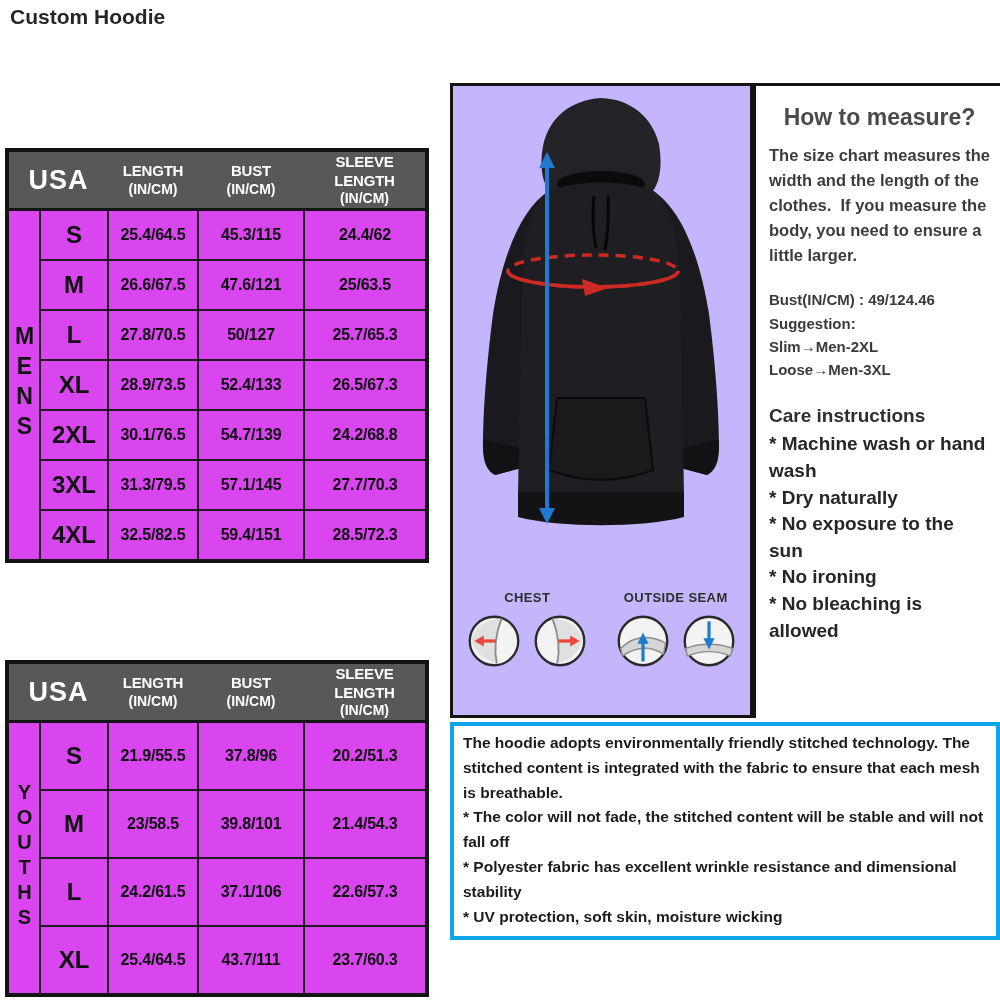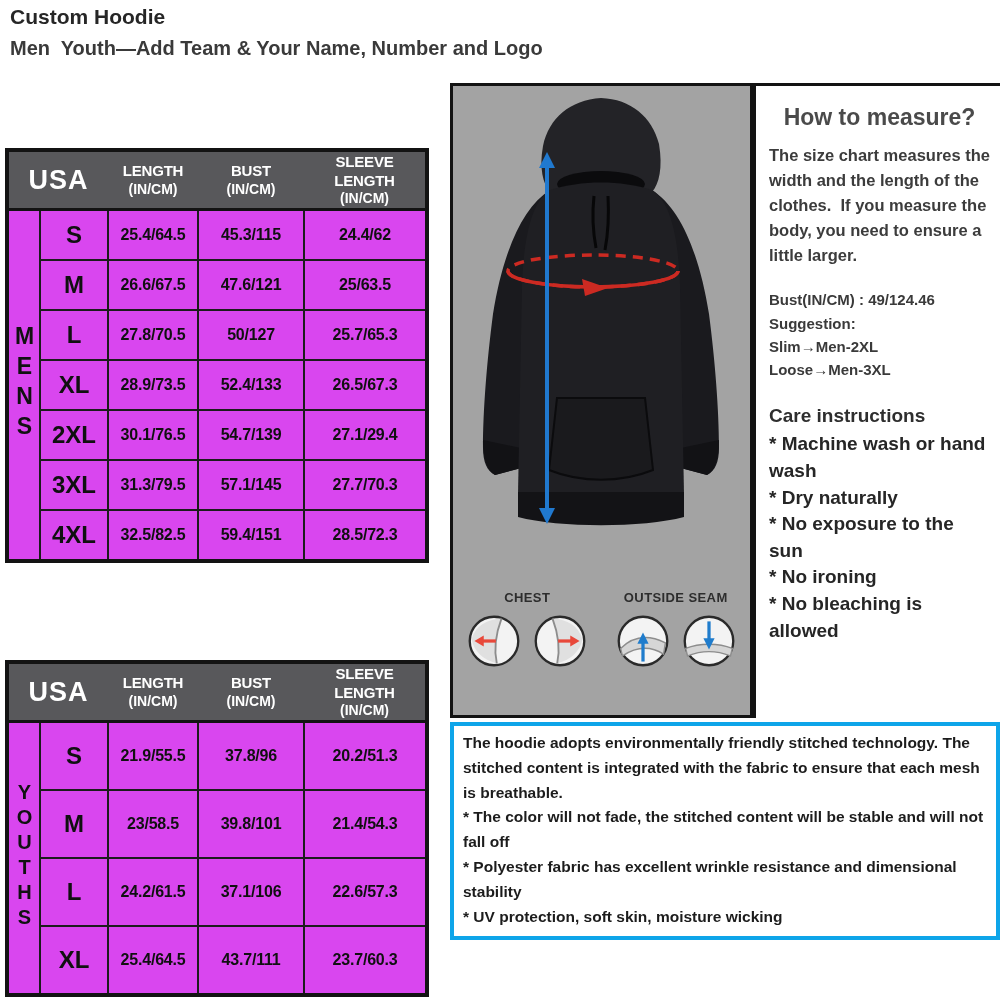--- a/index.html
+++ b/index.html
@@ -24,21 +24,21 @@
   .mens   tbody td { height:48px; }
   .youths tbody td { height:66px; }
   td.size { font-size:24px; font-weight:700; }
   td.val  { font-size:16px; font-weight:700; letter-spacing:-0.2px; }
   .vert { writing-mode:vertical-rl; text-orientation:upright; font-weight:700; color:#111; }
   .mens   .vert { font-size:23px; letter-spacing:4px; }
   .youths .vert { font-size:20px; letter-spacing:3px; }
 
   
   .mid-panel { position:absolute; left:450px; top:83px; width:303px; height:635px;
-               border:3px solid #131313; box-sizing:border-box; background:#a3a3a3; }
+               border:3px solid #131313; box-sizing:border-box; background:#c4b5fd; }
   .hoodie-svg { display:block; margin:0 auto; }
   .icons-row { display:flex; justify-content:space-around; margin-top:24px; }
   .icon-group { text-align:center; }
   .icon-label { font-size:13px; font-weight:700; color:#2d2d2d; letter-spacing:0.4px; margin-bottom:8px; }
   .circles { display:flex; gap:10px; justify-content:center; }
 
   
   .right-panel { position:absolute; left:753px; top:83px; width:247px; height:635px;
                  border-left:3px solid #131313; border-top:3px solid #131313;
                  box-sizing:border-box; padding:10px 10px 0 13px; }
@@ -53,21 +53,20 @@
   .desc-box { position:absolute; left:450px; top:722px; width:550px; height:218px;
               border:4px solid #0ea5e9; box-sizing:border-box; padding:5px 6px 0 9px; }
   .desc-p { margin:0; font-size:15.5px; font-weight:700; color:#1c1c1c; line-height:1.6; }
 </style>
 </head>
 <body>
 
 <div class="canvas">
 
   <div class="title">Custom Hoodie</div>
-  <div class="subtitle">Men  Youth—Add Team &amp; Your Name, Number and Logo</div>
 
   <table class="size-table mens">
     <colgroup>
         <col style="width:33px">
         <col style="width:68px">
         <col style="width:90px">
         <col style="width:106px">
         <col style="width:123px">
       </colgroup>
     <thead>
@@ -110,21 +109,21 @@
       <tr>
         <td class="size">XL</td>
         <td class="val">28.9/73.5</td>
         <td class="val">52.4/133</td>
         <td class="val">26.5/67.3</td>
       </tr>
       <tr>
         <td class="size">2XL</td>
         <td class="val">30.1/76.5</td>
         <td class="val">54.7/139</td>
-        <td class="val">27.1/29.4</td>
+        <td class="val">24.2/68.8</td>
       </tr>
       <tr>
         <td class="size">3XL</td>
         <td class="val">31.3/79.5</td>
         <td class="val">57.1/145</td>
         <td class="val">27.7/70.3</td>
       </tr>
       <tr>
         <td class="size">4XL</td>
         <td class="val">32.5/82.5</td>

